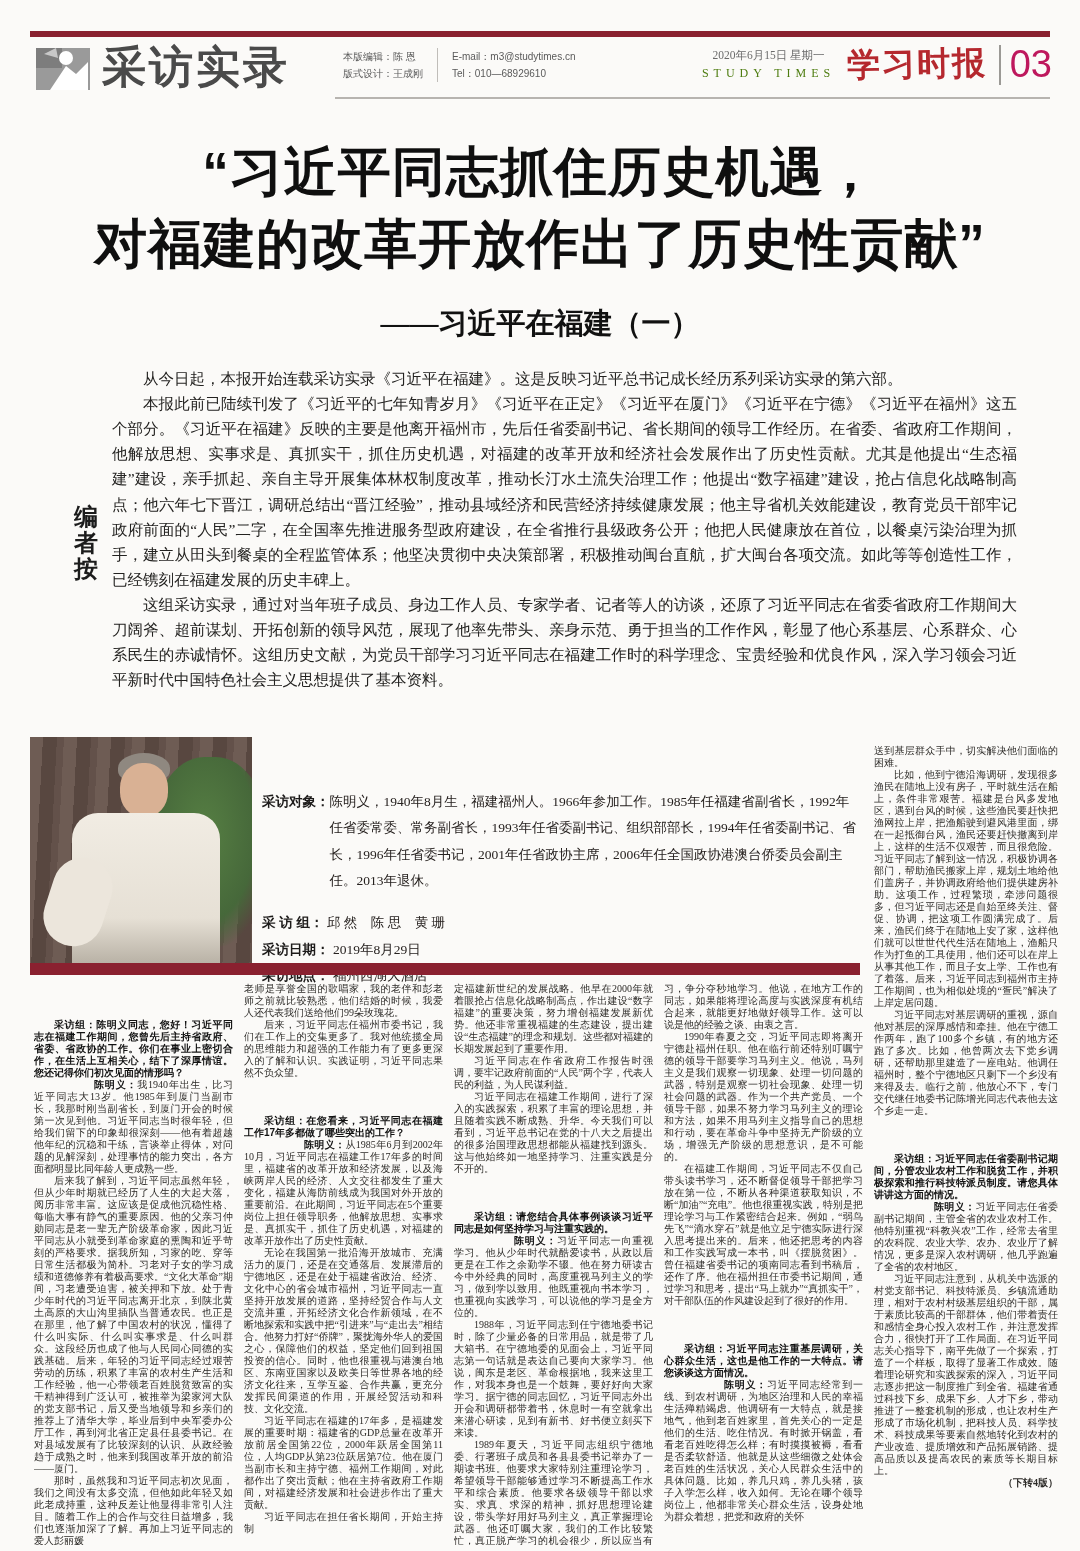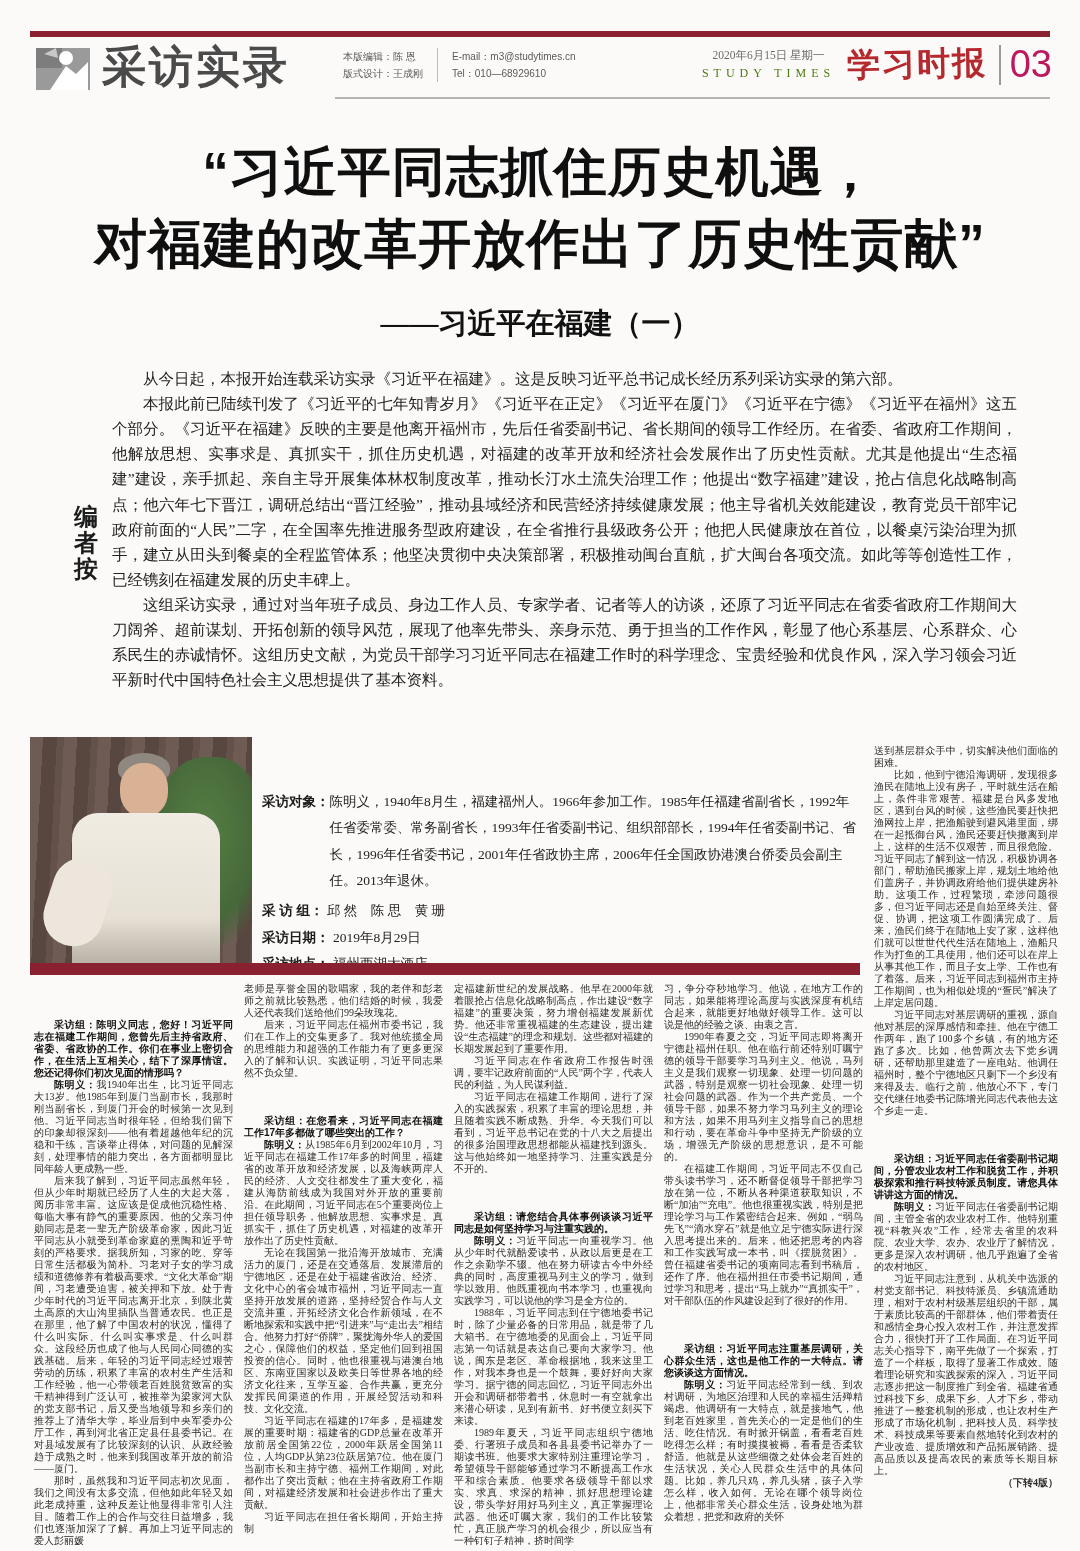--- a/index.html
+++ b/index.html
@@ -46,31 +46,31 @@
   .photo .hair{position:absolute;left:88px;top:16px;width:52px;height:30px;border-radius:50% 50% 40% 40%;background:#8f8880;}
   .photo .head{position:absolute;left:90px;top:26px;width:48px;height:54px;border-radius:46%;background:#d9b194;}
   .photo .shirt{position:absolute;left:42px;top:76px;width:148px;height:150px;border-radius:26px 26px 0 0;
         background:linear-gradient(180deg,#f1ece3 0%,#e6e0d5 70%,#b9b2a6 100%);}
   .photo .arm{position:absolute;left:18px;top:120px;width:60px;height:90px;border-radius:30px;background:#ece6dc;transform:rotate(18deg);}
   .info{position:absolute;left:262px;top:789px;width:600px;font-size:13.5px;line-height:1.95;color:#26211f;}
   .info .row{margin:0;}
   .info .subject{display:flex;}
   .info .lbl{font-weight:700;white-space:nowrap;font-family:"Liberation Sans","DejaVu Sans",sans-serif;color:#1d1b1a;}
   .info .subject .txt{flex:1;}
-  .info .meta{margin-top:4px;}
+  .info .meta{margin-top:16px;}
   .red-bar{position:absolute;left:30px;top:963px;width:830px;height:12px;background:#8a2130;}
 
   
   .cols{position:absolute;left:34px;top:983px;width:830px;height:562px;display:flex;gap:11px;overflow:hidden;}
   .col{width:199px;height:562px;overflow:hidden;}
   .col5{position:absolute;left:874px;top:745px;width:184px;height:800px;overflow:hidden;}
   .col p,.col5 p{margin:0;font-size:10px;line-height:1.2;text-align:justify;text-indent:2em;color:#2c2a27;}
   .col p.noindent,.col5 p.noindent{text-indent:0;}
   .col p.q,.col5 p.q{font-family:"Liberation Sans","DejaVu Sans",sans-serif;font-weight:700;color:#121212;margin-top:36px;}
-  .col p b,.col5 p b{font-family:"Liberation Sans","DejaVu Sans",sans-serif;color:#121212;}
+  .col p b,.col5 p b{font-family:"Liberation Sans","DejaVu Sans",sans-serif;color:#121212;margin-left:40px;}
   .col p.right,.col5 p.right{text-align:right;text-indent:0;font-weight:700;}
 </style>
 </head>
 <body>
 
 <div class="page">
 
   <div class="top-rule"></div>
   <div class="logo-box">
     <svg width="58" height="50" viewBox="0 0 58 50">

